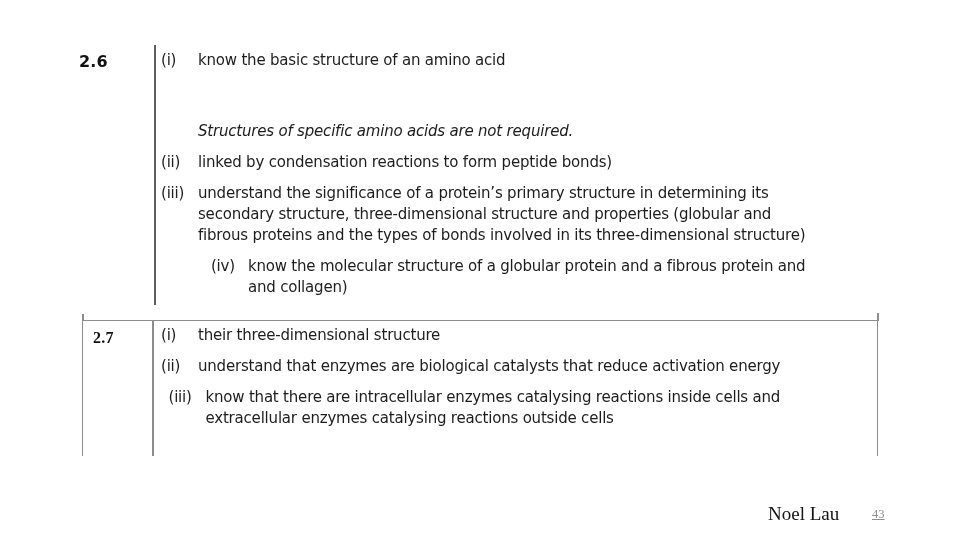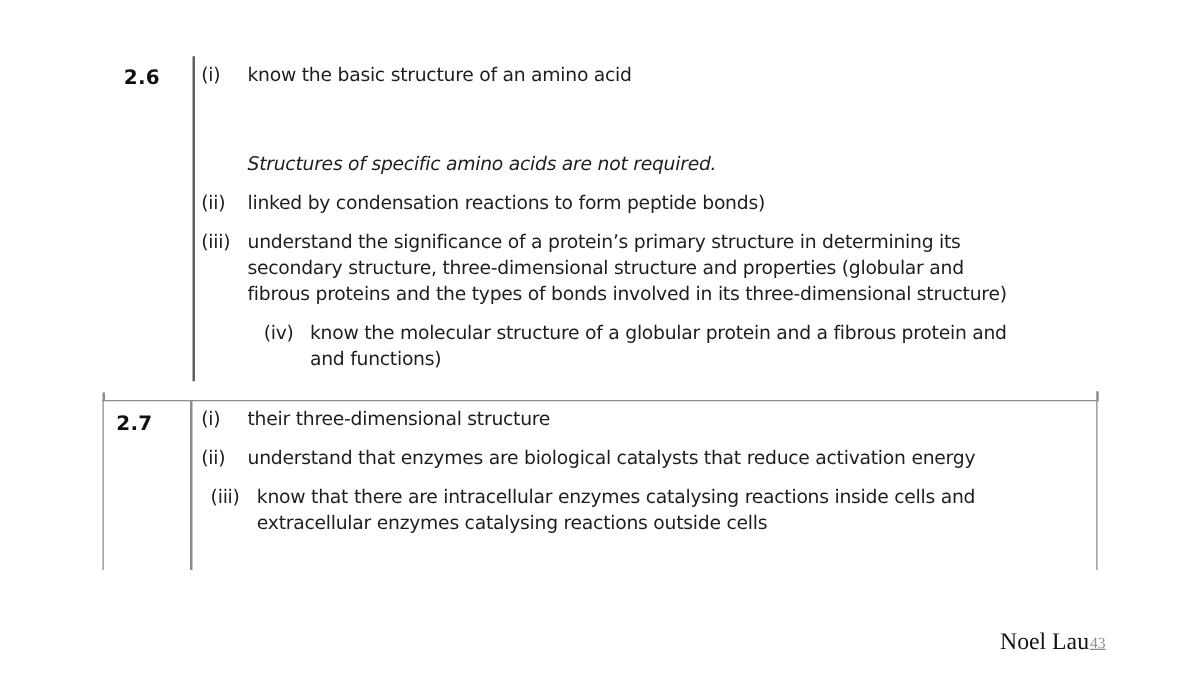--- a/index.html
+++ b/index.html
@@ -14,22 +14,22 @@
   }
 
   
   .section-number {
     position: absolute;
     font-size: 16px;
     font-weight: bold;
     letter-spacing: 0.2px;
     color: #111111;
   }
-  .num-26 { left: 99px;  top: 52px; }
-  .num-27 { left: 93px;  top: 329px; }
+  .num-26 { left: 79px;  top: 52px; }
+  .num-27 { left: 93px;  top: 329px; font-family: Liberation Serif, serif; }
 
   
   .vrule-26 {
     position: absolute;
     left: 154px; top: 45px;
     width: 1.5px; height: 260px;
     background: #5f5f5f;
   }
   .box-27 {
     position: absolute;
@@ -84,21 +84,20 @@
   .line { white-space: nowrap; }
   .para.italic .lines { font-style: italic; margin-top: 40px; }
 
   
   .footer-author {
     position: absolute;
     left: 768px; top: 503px;
     font-family: "Liberation Serif", serif;
     font-size: 19px;
     color: #141414;
-    margin-left: 32px;
   }
   .footer-page {
     position: absolute;
     left: 872px; top: 507px;
     font-family: "Liberation Serif", serif;
     font-size: 12.5px;
     color: #8e8e8e;
     text-decoration: underline;
   }
 </style>
@@ -133,21 +132,21 @@
         <div class="lines">
           <div class="line">understand the significance of a protein’s primary structure in determining its</div>
           <div class="line">secondary structure, three-dimensional structure and properties (globular and</div>
           <div class="line">fibrous proteins and the types of bonds involved in its three-dimensional structure)</div>
         </div>
       </div>
       <div class="para">
         <span class="marker">(iv)</span>
         <div class="lines">
           <div class="line">know the molecular structure of a globular protein and a fibrous protein and</div>
-          <div class="line">and functions)</div>
+          <div class="line">and collagen)</div>
         </div>
       </div>
     </div>
 
   <div class="box-27"></div>
   <div class="box-27-divider"></div>
   <div class="box-27-stub-left"></div>
   <div class="box-27-stub-right"></div>
   <div class="section-number num-27">2.7</div>
   <div class="section-content content-27">

